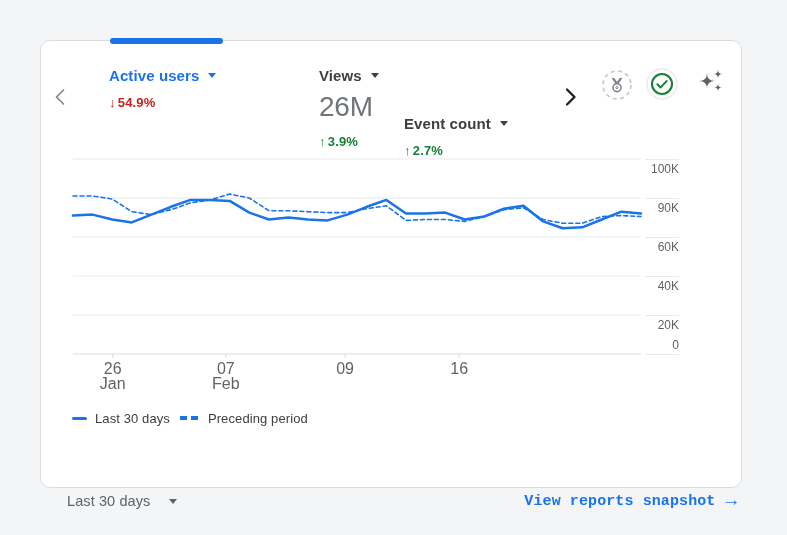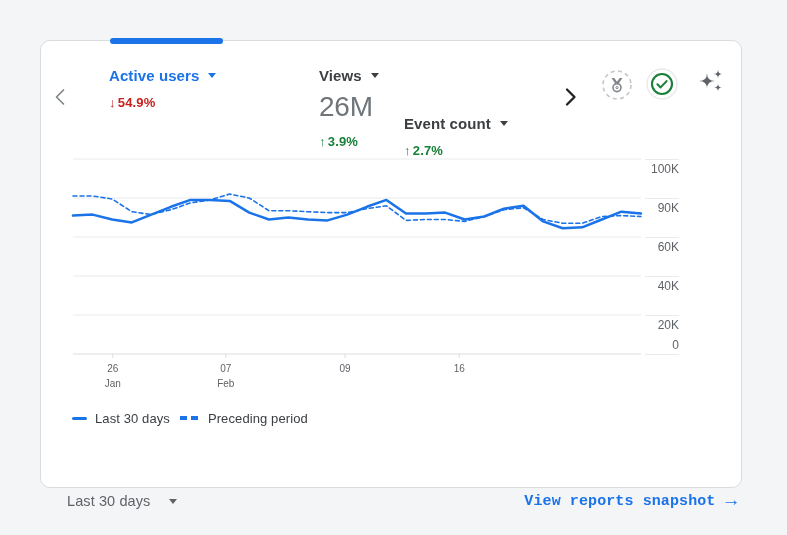--- a/index.html
+++ b/index.html
@@ -51,21 +51,21 @@
   .check   { left: 605px; top: 27px; }
   .sparkle { left: 655px; top: 24px; }
 
   .chart { position: absolute; left: 32px; top: 118px; width: 568px; height: 200px; overflow: visible; }
 
   .y-axis { position: absolute; left: 604px; top: 118px; width: 34px; height: 200px; }
   .y-grid-seg { position: absolute; left: 0; width: 34px; height: 1px; background: #e8eaed; }
   .y-label { position: absolute; right: 0; width: 34px; text-align: right; font-size: 12px; color: #5f6368; }
 
   .x-axis { position: absolute; left: 32px; top: 320px; width: 568px; height: 32px; }
-  .x-tick { position: absolute; width: 48px; margin-left: -24px; text-align: center; font-size: 10px; color: #5f6368; line-height: 15px; }
+  .x-tick { position: absolute; width: 48px; margin-left: -24px; text-align: center; font-size: 16px; color: #5f6368; line-height: 15px; }
 
   .legend { position: absolute; left: 31px; top: 368px; height: 18px; display: flex; align-items: center; font-size: 13px; color: #3c4043; }
   .sw { display: inline-block; height: 3px; border-radius: 1.5px; }
   .sw.solid { width: 15px; }
   .sw.dashed { width: 20px; height: 4px; border-radius: 0; }
   .legend .legend-label { margin: 0 10px 0 8px; letter-spacing: .1px; }
 
   .range { position: absolute; left: 26px; top: 448px; height: 24px; display: flex; align-items: center; font-size: 14.5px; color: #5f6368; letter-spacing: .1px; }
   .range .caret { margin-left: 19px; border-top-color: #5f6368; }
 

